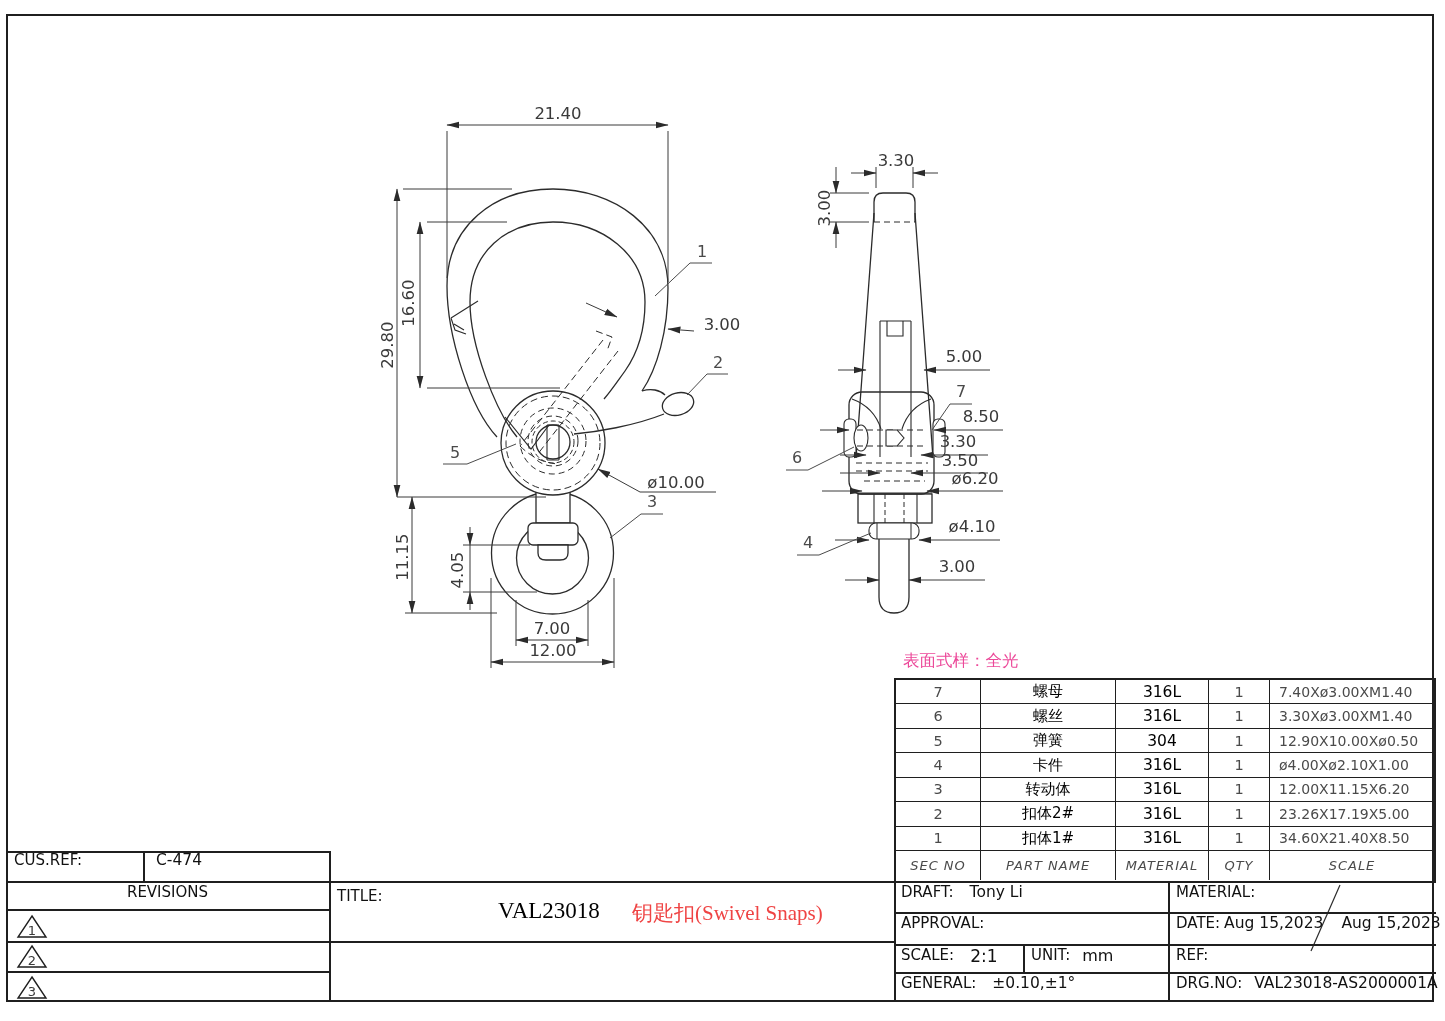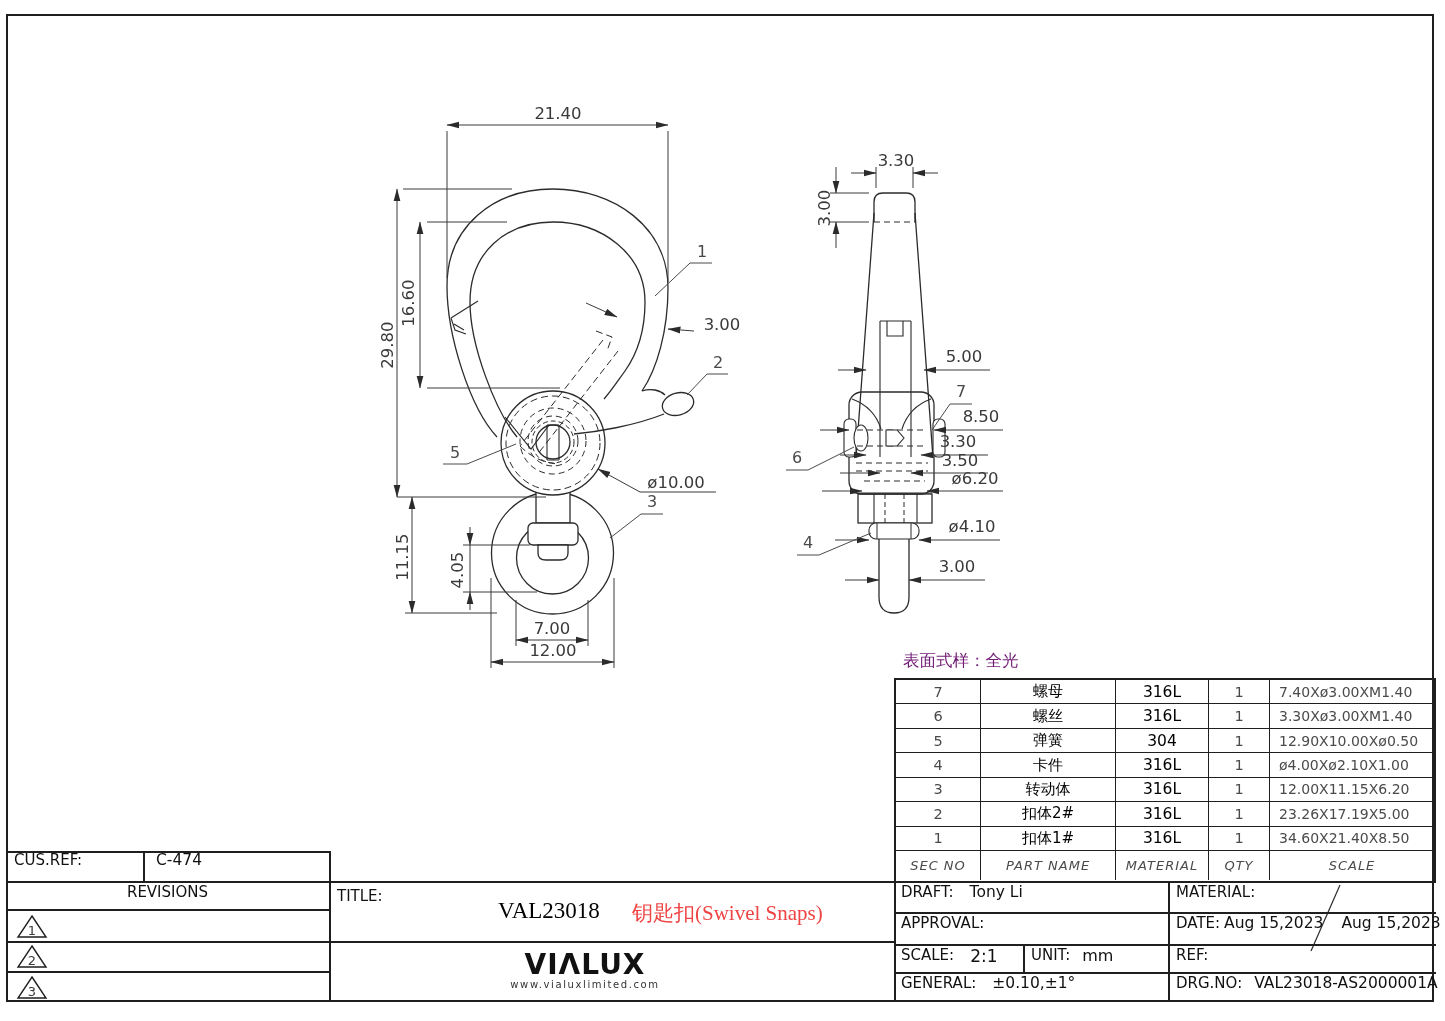--- a/index.html
+++ b/index.html
@@ -7,21 +7,21 @@
          font-family:"DejaVu Sans","Liberation Sans",sans-serif;color:#222;}
   .abs{position:absolute;}
   .ln{position:absolute;background:#1f1f1f;}
   #frame{position:absolute;left:6px;top:14px;width:1428px;height:988px;
          border:2.5px solid #1f1f1f;box-sizing:border-box;}
   svg text{font-family:"DejaVu Sans","Liberation Sans",sans-serif;fill:#3a3a3a;}
   .dimtxt{font-size:16.5px;}
   .callout{font-size:16px;fill:#4a4a4a;}
 
   
-  #surface-note{left:903px;top:650px;font-size:16.5px;color:#701a75;}
+  #surface-note{left:903px;top:650px;font-size:16.5px;color:#ec4899;}
 
   
   #bom{left:894px;top:678px;width:542px;height:205px;border:2px solid #1f1f1f;box-sizing:border-box;
        display:grid;grid-template-columns:85px 135px 93px 61px auto;grid-template-rows:repeat(7,24.45px) 29px;}
   #bom>div{border-right:1.5px solid #1f1f1f;border-bottom:1.5px solid #1f1f1f;
        display:flex;align-items:center;justify-content:center;font-size:14.5px;color:#4a4a4a;overflow:hidden;}
   #bom>div:nth-child(5n){border-right:none;}
   #bom>div.hdr{border-bottom:none;letter-spacing:1px;font-size:13px;font-style:italic;}
   #bom .part{color:#000;font-size:15px;}
   #bom .mat{color:#000;font-size:15.5px;}
@@ -286,24 +286,20 @@
   <div class="abs" style="left:337px;top:886px;">
     <span class="lbl">TITLE:</span>
   </div>
   <div class="abs" style="left:498px;top:898px;">
     <span id="title-code">VAL23018</span>
   </div>
   <div class="abs" style="left:632px;top:899px;">
     <span id="title-name">钥匙扣(Swivel Snaps)</span>
   </div>
 
-  <div id="logo">
-    <div class="word">VIΛLUX</div>
-    <div class="url">www.vialuxlimited.com</div>
-  </div>
 
   <div class="cellrow" style="left:901px;top:883px;height:29px;">
     <span class="lbl">DRAFT:</span>
     <span class="val">Tony Li</span>
   </div>
   <div class="cellrow" style="left:1176px;top:883px;height:46px;">
     <span class="lbl">MATERIAL:</span>
   </div>
   <div class="cellrow" style="left:901px;top:914px;height:30px;">
     <span class="lbl">APPROVAL:</span>

